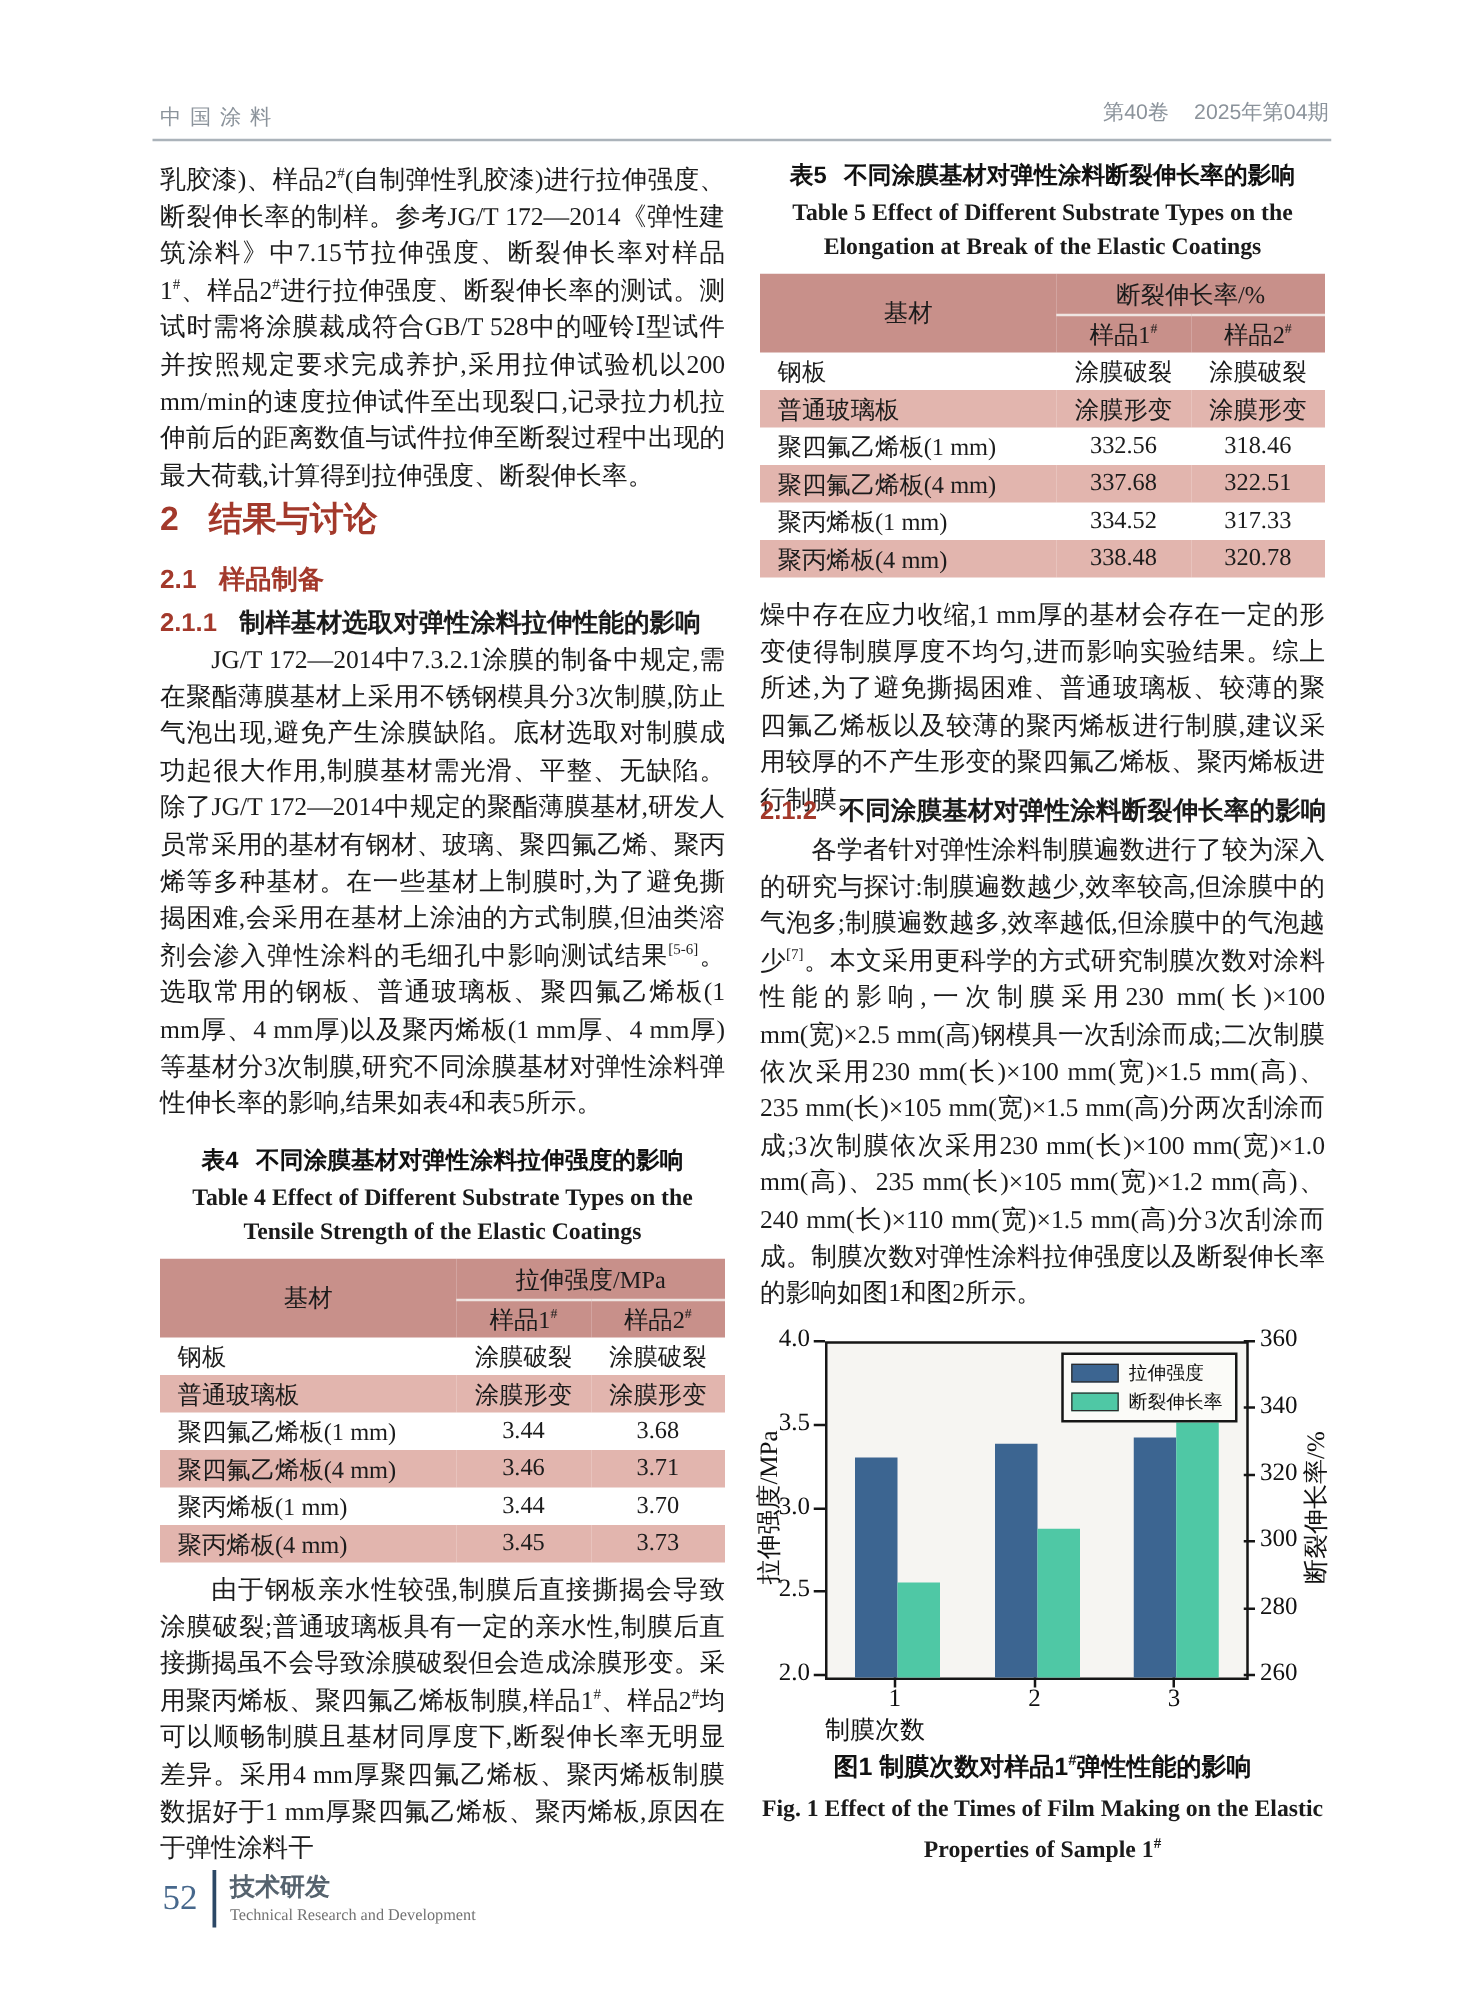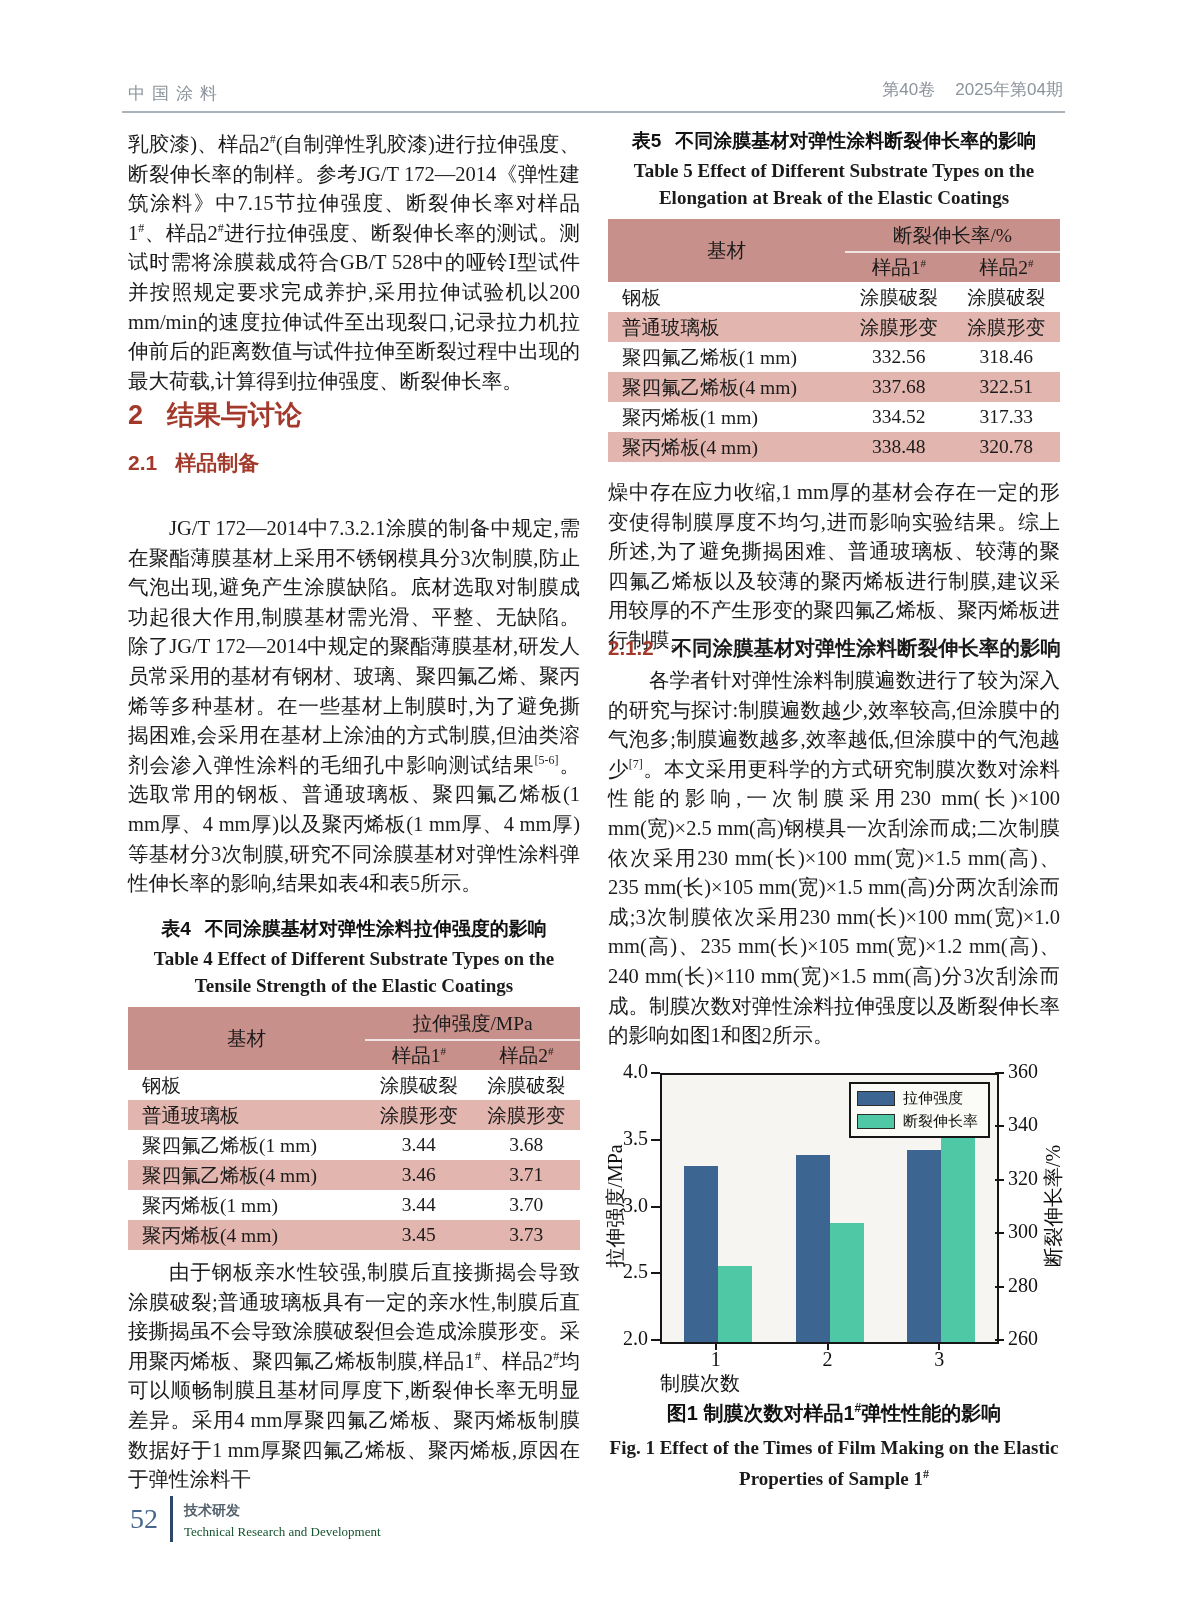--- a/index.html
+++ b/index.html
@@ -72,42 +72,45 @@
   .figcap-cn{text-align:center;font-family:"Liberation Sans","DejaVu Sans",sans-serif;
              font-weight:bold;font-size:20px;color:#111;}
   .figcap-cn sup,.figcap-en sup{font-size:12px;}
   .figcap-en{text-align:center;font-weight:bold;font-size:19px;line-height:27px;margin-top:7px;}
 
   
   .footer{position:absolute;left:130px;top:1496px;display:flex;align-items:center;}
   .pg{font-size:28px;color:#47688c;}
   .fbar{width:3px;height:46px;background:#2c4866;margin:0 11px 0 12px;display:inline-block;}
   .fsec-cn{display:block;font-family:"Liberation Sans","DejaVu Sans",sans-serif;font-weight:bold;
-           font-size:14px;color:#56636e;line-height:22px;}
-  .fsec-en{display:block;font-size:13px;color:#14532d;margin-top:3px;}
+           font-size:20px;color:#56636e;line-height:22px;}
+  .fsec-en{display:block;font-size:13px;color:#737373;margin-top:3px;}
 </style>
 </head>
 <body>
 
 <div class="page">
 
   <span class="hdr-left">中国涂料</span>
   <span class="hdr-right">
     <span>第40卷</span><span class="gap">2025年第04期</span>
   </span>
   <div class="hdr-rule"></div>
 
   <p class="body-text abs" style="left:128px;top:130px;width:452px"><span>乳胶漆)、样品2</span><sup>#</sup><span>(自制弹性乳胶漆)进行拉伸强度、断裂伸长率的制样。参考JG/T 172—2014《弹性建筑涂料》中7.15节拉伸强度、断裂伸长率对样品1</span><sup>#</sup><span>、样品2</span><sup>#</sup><span>进行拉伸强度、断裂伸长率的测试。测试时需将涂膜裁成符合GB/T 528中的哑铃Ⅰ型试件并按照规定要求完成养护,采用拉伸试验机以200 mm/min的速度拉伸试件至出现裂口,记录拉力机拉伸前后的距离数值与试件拉伸至断裂过程中出现的最大荷载,计算得到拉伸强度、断裂伸长率。</span></p>
 
   <h2 class="h2sec abs" style="left:128px;top:397px">
     <span class="h-num">2</span><span>结果与讨论</span>
   </h2>
   <h3 class="h3sec abs" style="left:128px;top:449px">
     <span class="h-num">2.1</span><span>样品制备</span>
   </h3>
+  <h4 class="h4sec abs" style="left:128px;top:484px">
+    <span class="h-num">2.1.1</span><span class="h-title">制样基材选取对弹性涂料拉伸性能的影响</span>
+  </h4>
 
   <p class="body-text indent abs" style="left:128px;top:514px;width:452px"><span>JG/T 172—2014中7.3.2.1涂膜的制备中规定,需在聚酯薄膜基材上采用不锈钢模具分3次制膜,防止气泡出现,避免产生涂膜缺陷。底材选取对制膜成功起很大作用,制膜基材需光滑、平整、无缺陷。除了JG/T 172—2014中规定的聚酯薄膜基材,研发人员常采用的基材有钢材、玻璃、聚四氟乙烯、聚丙烯等多种基材。在一些基材上制膜时,为了避免撕揭困难,会采用在基材上涂油的方式制膜,但油类溶剂会渗入弹性涂料的毛细孔中影响测试结果</span><sup>[5-6]</sup><span>。选取常用的钢板、普通玻璃板、聚四氟乙烯板(1 mm厚、4 mm厚)以及聚丙烯板(1 mm厚、4 mm厚)等基材分3次制膜,研究不同涂膜基材对弹性涂料弹性伸长率的影响,结果如表4和表5所示。</span></p>
 
   <div class="abs" style="left:128px;top:916px;width:452px">
     <div class="tbl-cap-cn">
       <span>表4</span><span class="capgap">不同涂膜基材对弹性涂料拉伸强度的影响</span>
     </div>
     <div class="tbl-cap-en">Table 4   Effect of Different Substrate Types on the Tensile Strength of the Elastic Coatings</div>
     <table class="dtable">
       <thead>

